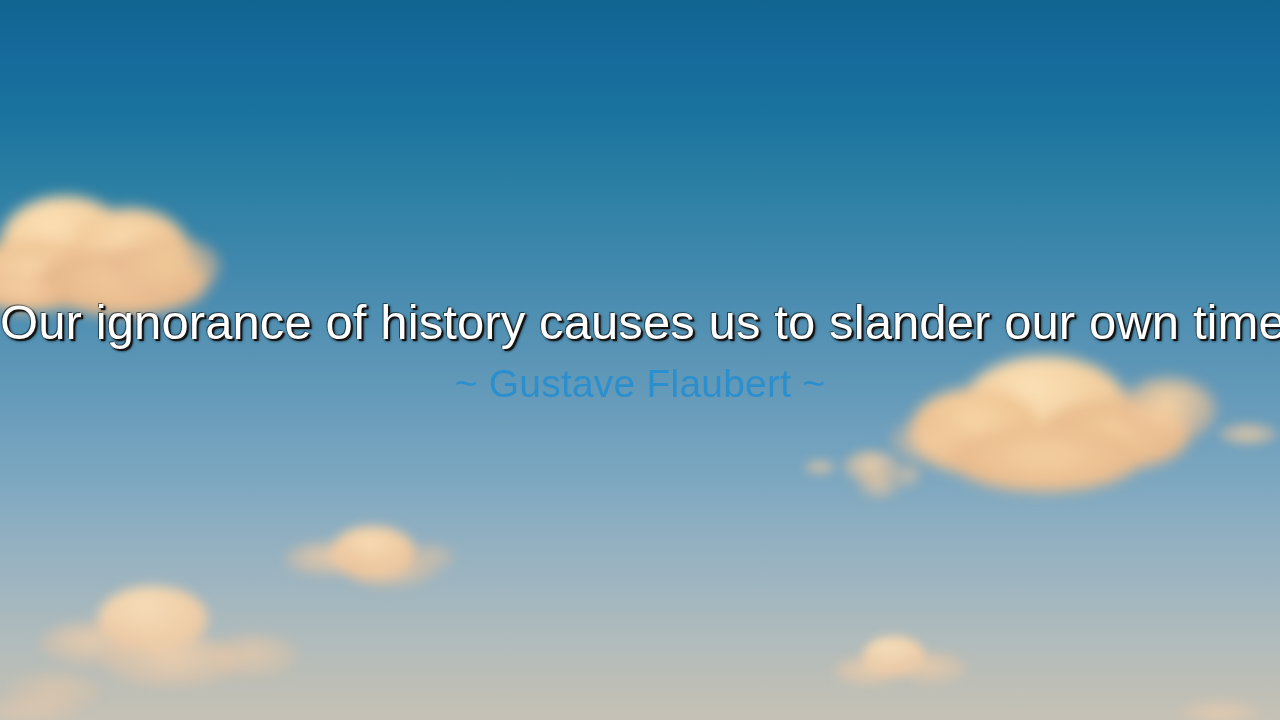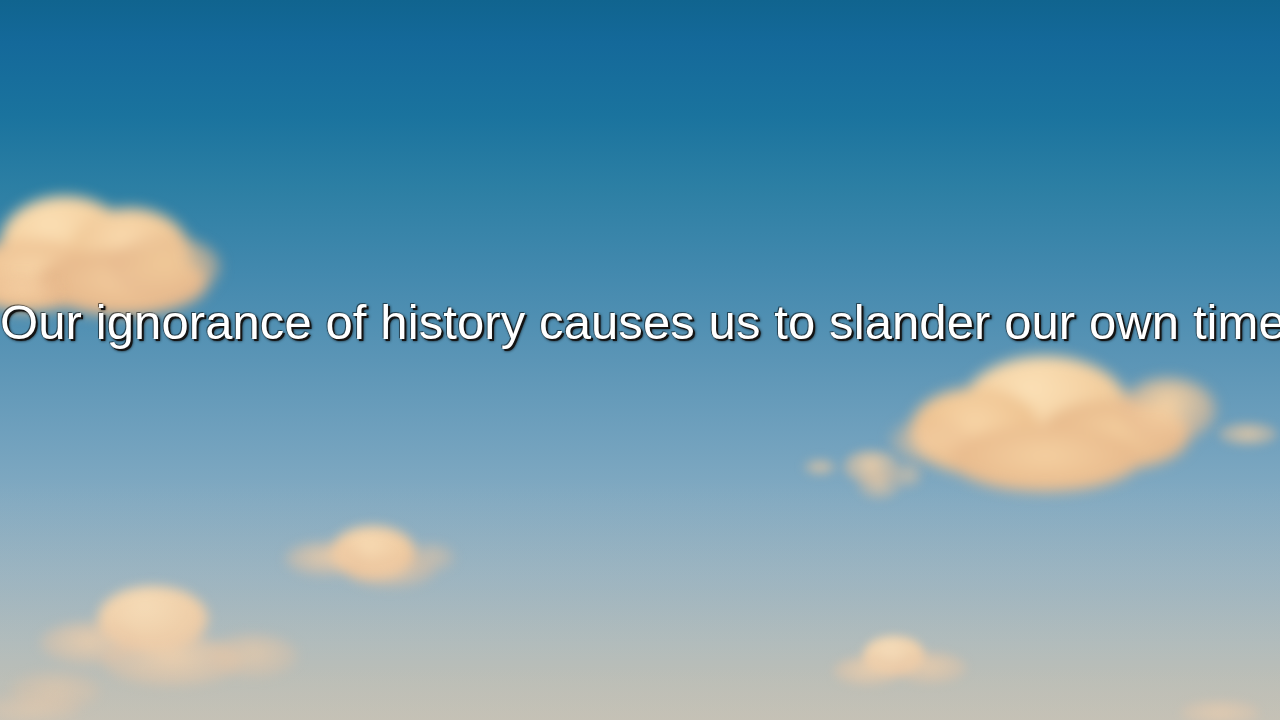--- a/index.html
+++ b/index.html
@@ -224,15 +224,16 @@
   </div>
 
   <div class="cloud" id="cloud-bottom-edge-wisp">
     <span class="puff p1"></span>
   </div>
 
   <div class="horizon-haze"></div>
 
   <div id="quote-block">
     <span id="quote-text">Our ignorance of history causes us to slander our own times.</span>
+    <span id="quote-author">~ Gustave Flaubert ~</span>
   </div>
 
 </div>
 
 </body></html>

